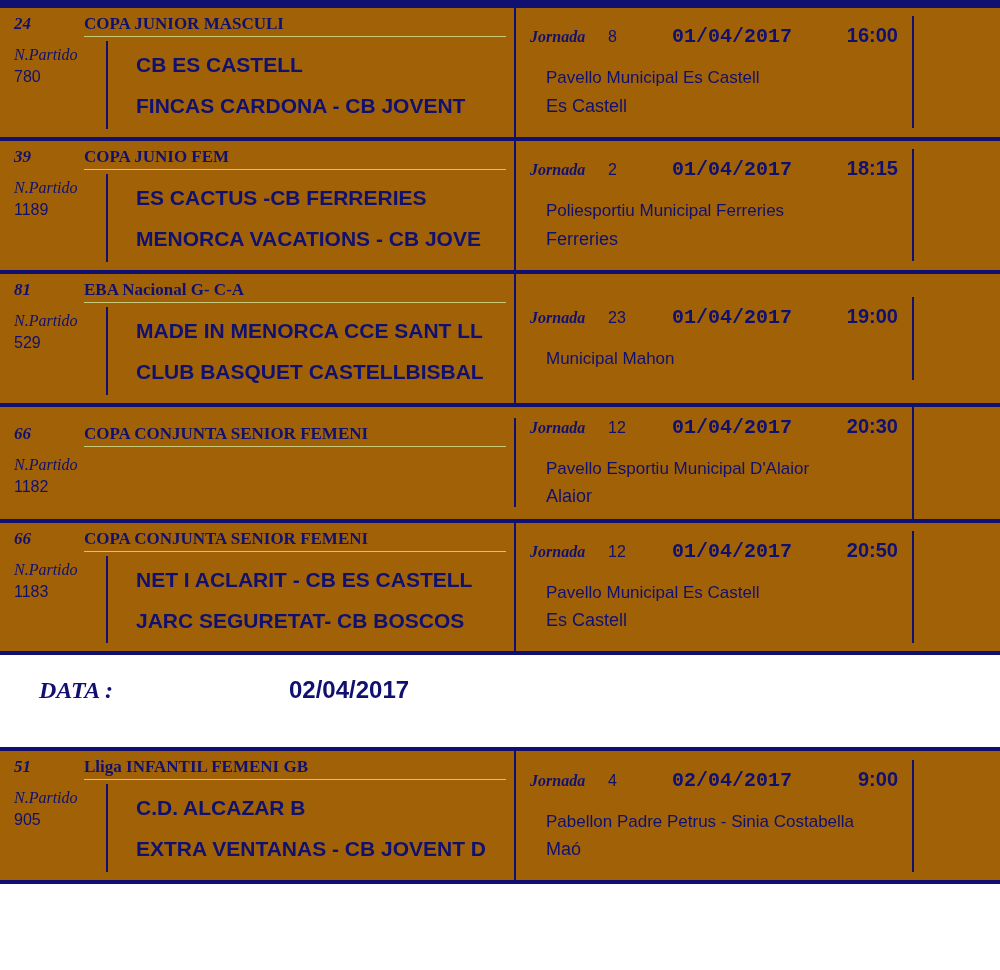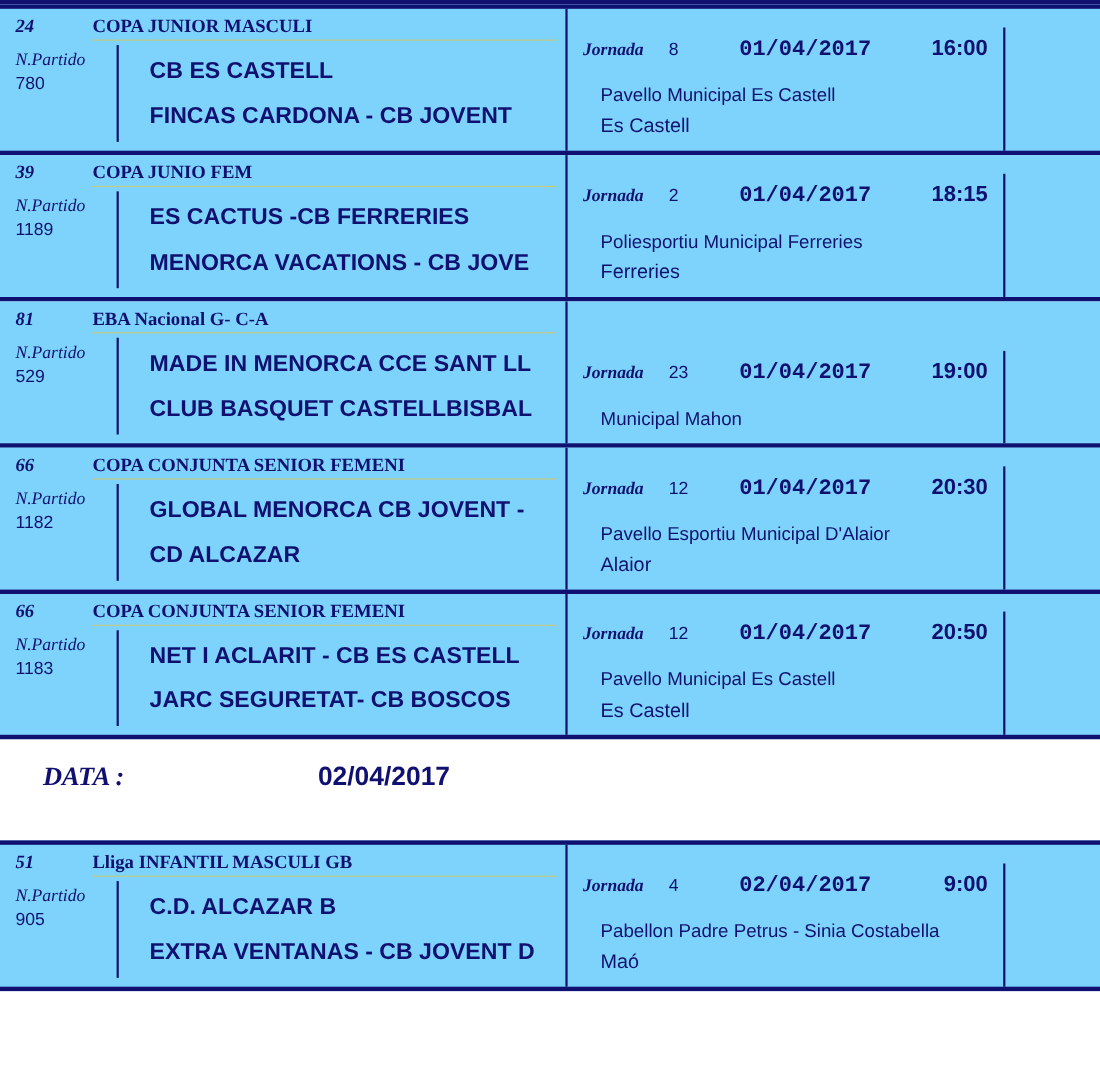--- a/index.html
+++ b/index.html
@@ -14,25 +14,25 @@
     width: 1000px;
     height: 970px;
     background: #ffffff;
     overflow: hidden;
   }
 
   
   .match-row {
     position: relative;
     width: 1000px;
-    background: #7dd3fc;
+    background: #a16207;
     border-top: 4px solid #101070;
     border-bottom: 4px solid #101070;
     display: flex;
-    align-items: flex-end;
+    align-items: center;
   }
   .match-row + .match-row { border-top: none; }
 
   .col-left {
     width: 516px;
     position: relative;
     padding: 6px 0 8px 0;
     border-right: 2px solid #101070;
   }
   .comp-line {
@@ -291,24 +291,20 @@
     <div class="col-left">
       <div class="comp-line">
         <span class="comp-num">66</span>
         <span class="comp-name">COPA CONJUNTA SENIOR FEMENI</span>
       </div>
       <div class="teams-line">
         <div class="partido-box">
           <div class="partido-label">N.Partido</div>
           <div class="partido-num">1182</div>
         </div>
-        <div class="teams-box">
-          <div class="team">GLOBAL MENORCA  CB JOVENT -</div>
-          <div class="team">CD ALCAZAR</div>
-        </div>
       </div>
     </div>
     <div class="col-right">
       <div class="jornada-line">
         <span class="jornada-label">Jornada</span>
         <span class="jornada-num">12</span>
         <span class="match-date">01/04/2017</span>
         <span class="match-time">20:30</span>
       </div>
       <div class="venue">Pavello Esportiu Municipal D'Alaior</div>
@@ -351,21 +347,21 @@
     <span class="date-label">DATA :</span>
     <span class="date-value">02/04/2017</span>
   </div>
 
   <div class="spacer"></div>
 
   <div class="match-row">
     <div class="col-left">
       <div class="comp-line">
         <span class="comp-num">51</span>
-        <span class="comp-name">Lliga INFANTIL MASCULI GB</span>
+        <span class="comp-name">Lliga INFANTIL FEMENI GB</span>
       </div>
       <div class="teams-line">
         <div class="partido-box">
           <div class="partido-label">N.Partido</div>
           <div class="partido-num">905</div>
         </div>
         <div class="teams-box">
           <div class="team">C.D. ALCAZAR B</div>
           <div class="team">EXTRA VENTANAS - CB JOVENT D</div>
         </div>

